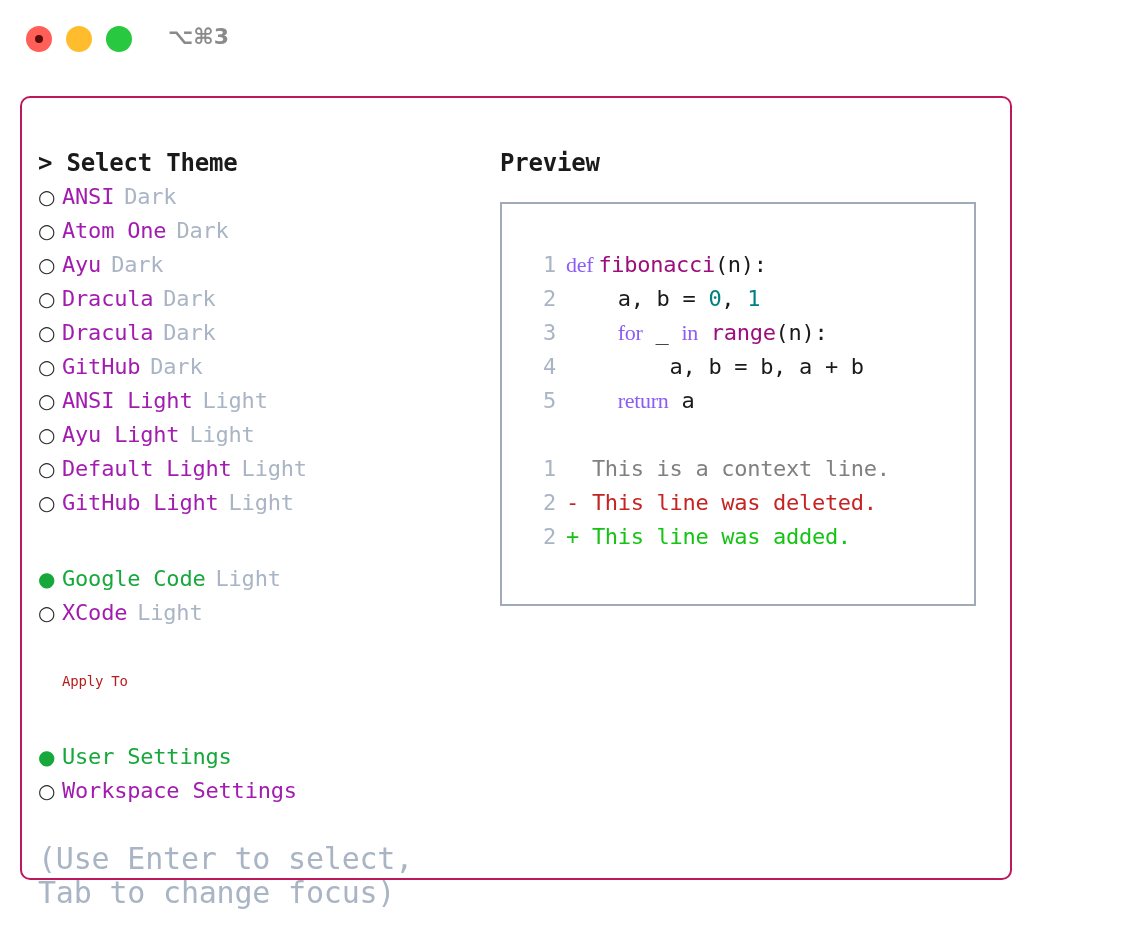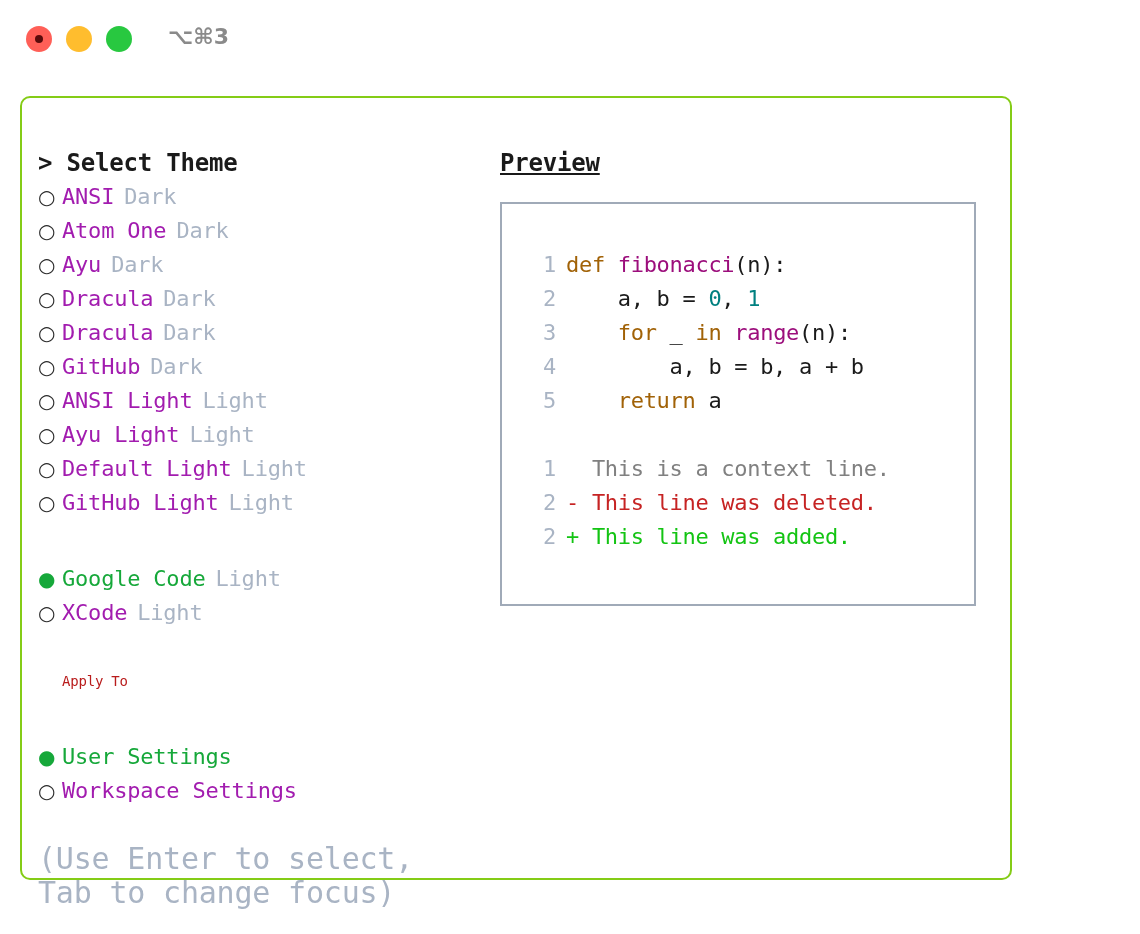--- a/index.html
+++ b/index.html
@@ -65,21 +65,21 @@
     font-family: "DejaVu Sans", "Liberation Sans", sans-serif;
   }
 
   
   .panel {
     position: absolute;
     left: 20px; top: 96px;
     width: 992px;
     height: 784px;
     box-sizing: border-box;
-    border: 2px solid #84cc16;
+    border: 2px solid #be185d;
     border-radius: 10px;
     background: #ffffff;
   }
 
   .columns {
     position: absolute;
     left: 0; top: 0;
     width: 100%; height: 100%;
   }
 
@@ -149,21 +149,20 @@
     letter-spacing: -0.2px;
   }
 
   
   .preview-title {
     font-size: 24px;
     font-weight: bold;
     color: #1a1a1a;
     line-height: 34px;
     letter-spacing: -0.2px;
-    text-decoration: underline;
   }
   .preview-box {
     margin-top: 22px;
     width: 476px;
     height: 404px;
     box-sizing: border-box;
     border: 2px solid #a0aab8;
     background: #ffffff;
     padding: 44px 0 0 20px;
   }
@@ -175,21 +174,21 @@
     letter-spacing: -0.3px;
   }
   .gutter {
     width: 34px;
     flex: 0 0 34px;
     text-align: right;
     color: #a9b4c4;
     padding-right: 10px;
   }
   .code-body { color: #1a1a1a; }
-  .tok-kw   { color: #a16207; }
+  .tok-kw   { color: #8b5cf6; font-family: Liberation Serif, serif; }
   .tok-fn   { color: #9c0e7c; }
   .tok-num  { color: #008080; }
   .tok-plain{ color: #1a1a1a; }
   .blank-line { height: 34px; }
   .diff-ctx { color: #808080; }
   .diff-del { color: #c62323; }
   .diff-add { color: #13c413; }
 </style>
 </head>
 <body>

